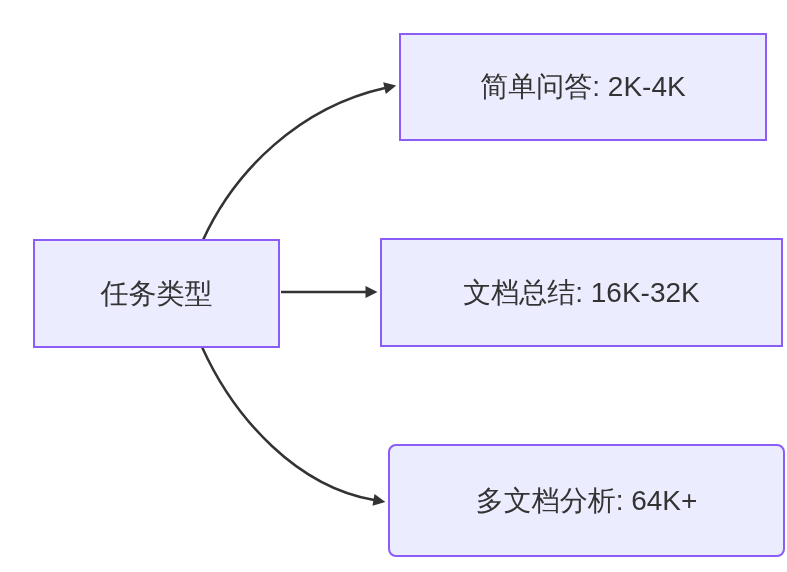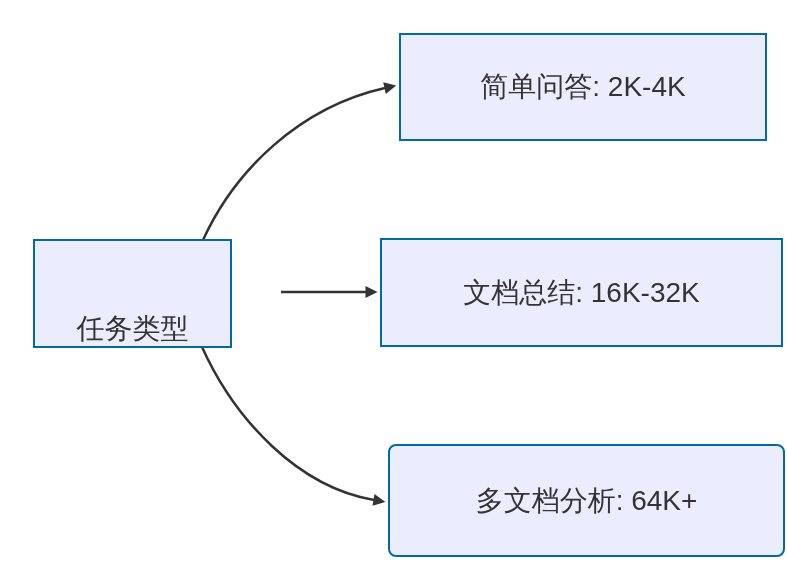--- a/index.html
+++ b/index.html
@@ -24,33 +24,33 @@
   }
   .edge {
     fill: none;
     stroke: #333333;
     stroke-width: 2.5px;
   }
   .node {
     position: absolute;
     box-sizing: border-box;
     background: #ECECFF;
-    border: 2px solid #0369a1;
+    border: 2px solid #8b5cf6;
     display: flex;
     align-items: center;
     justify-content: center;
     text-align: center;
   }
   .node-label {
     font-size: 28px;
     color: #333333;
     line-height: 1.2;
     white-space: nowrap;
   }
-  .node-root    { left: 33px;  top: 239px; width: 199px; height: 109px; align-items: flex-end; }
+  .node-root    { left: 33px;  top: 239px; width: 247px; height: 109px; }
   .node-branch0 { left: 399px; top: 33px;  width: 368px; height: 108px; }
   .node-branch1 { left: 380px; top: 238px; width: 403px; height: 109px; }
   .node-branch2 { left: 388px; top: 444px; width: 397px; height: 113px; border-radius: 8px; }
 </style>
 </head>
 <body>
 
 <div class="canvas">
 
   <svg class="edges" width="787" height="572" viewBox="0 0 787 572" xmlns="http://www.w3.org/2000/svg">

